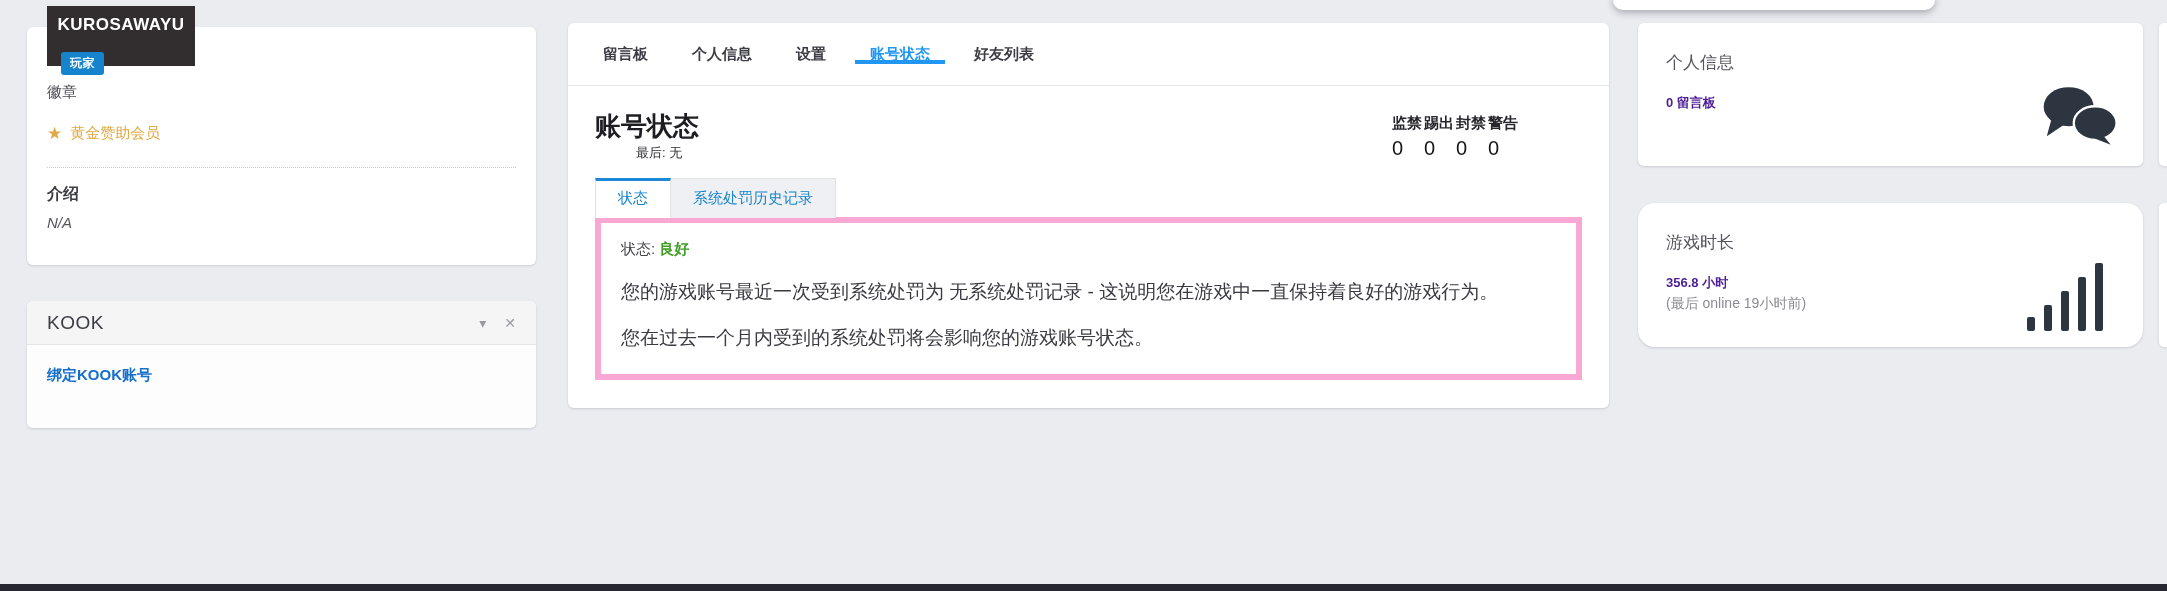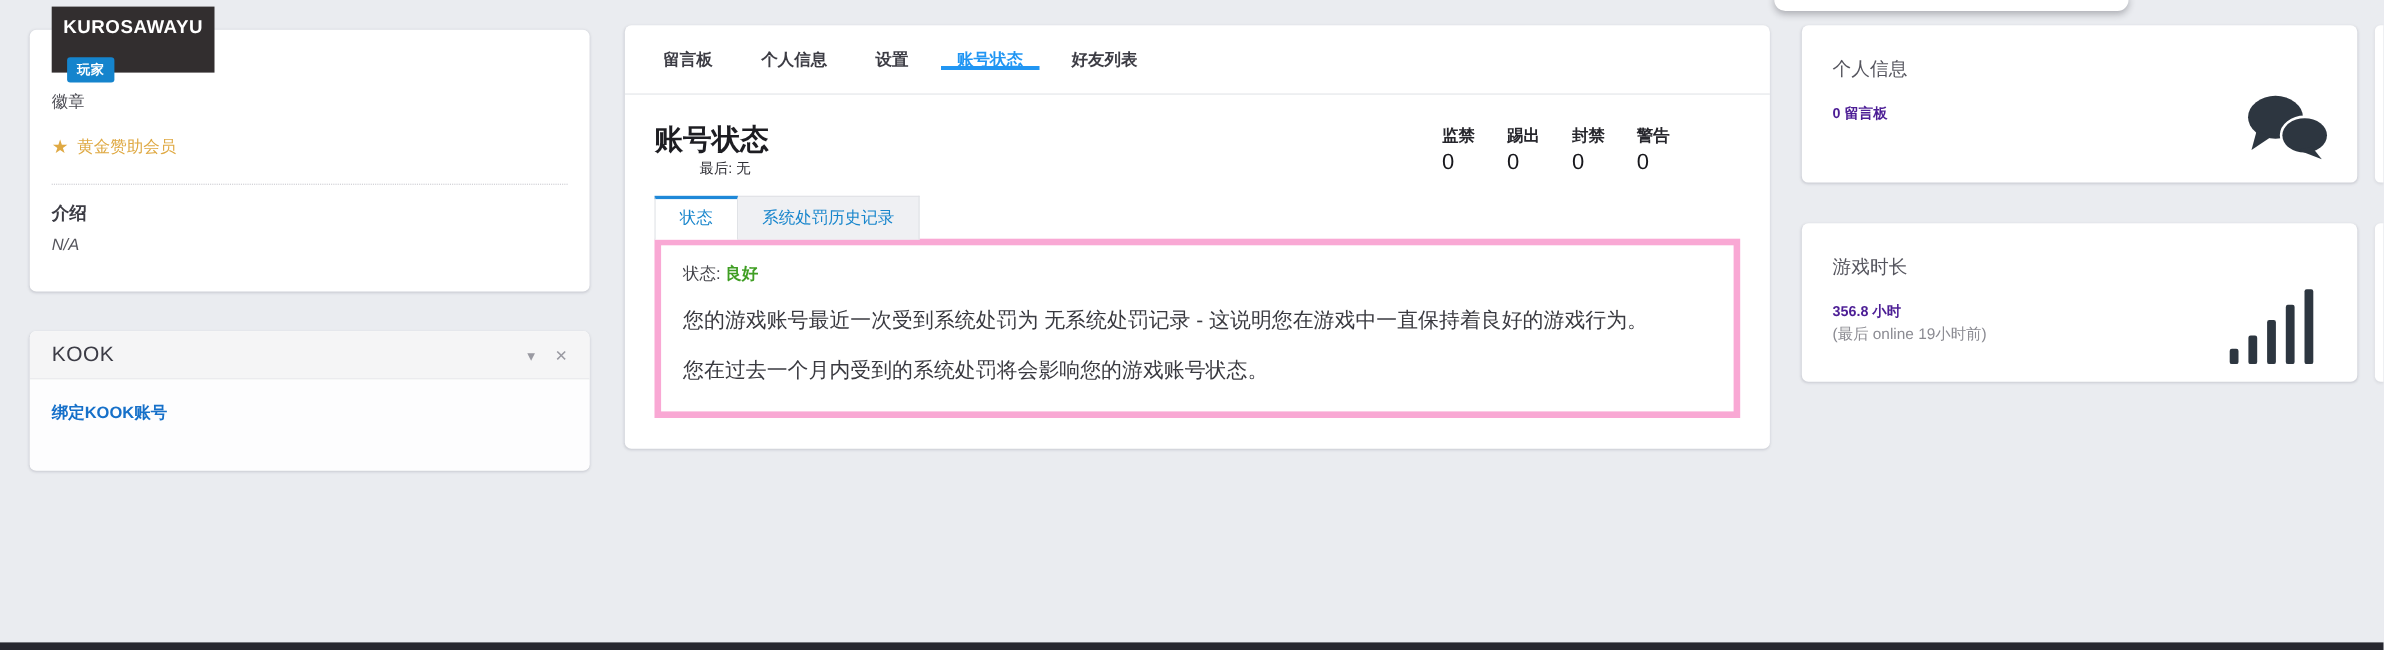--- a/index.html
+++ b/index.html
@@ -68,21 +68,21 @@
     display:flex; align-items:center;
     padding:0 15px; margin:0 7px;
     font-size:15px; font-weight:bold; color:#3c3c44;
     cursor:pointer; position:relative;
   }
   .tab.active { color:#2196f3; box-shadow:inset 0 -4px 0 #2196f3; }
   .main-content { padding:26px 27px 0 27px; }
   .head-row { display:flex; justify-content:space-between; align-items:flex-start; }
   .page-title { font-size:26px; font-weight:bold; color:#1d1d22; line-height:1.1; }
   .page-sub { font-size:13px; color:#2e2e34; margin-top:3px;margin-left:41px; }
-  .stats-row { display:flex; gap:27px; margin-right:62px; margin-top:2px; }
+  .stats-row { display:flex; margin-right:62px; margin-top:2px; }
   .stat-col { min-width:32px; }
   .stat-label { font-size:15px; font-weight:bold; color:#26262c; }
   .stat-value { font-size:20px; color:#17171c; margin-top:4px; }
 
   .subtabs { display:flex; margin-top:16px; position:relative; z-index:2; }
   .subtab {
     font-size:15px; color:#1785cc; cursor:pointer;
     padding:10px 22px;
     background:#eff0f3;
     border:1px solid #e0e2e6;
@@ -100,21 +100,21 @@
     padding:17px 24px 22px 20px;
     background:#fff;
     position:relative; z-index:1;
   }
   .status-line { font-size:15px; color:#44444a; }
   .status-good { color:#3f9e23; font-weight:bold; }
   .status-box p { font-size:19px; color:#3a3a40; margin-top:19px; line-height:1.45; }
 
   
   .info-card { left:1638px; top:23px; width:505px; height:143px; }
-  .play-card { left:1638px; top:203px; width:505px; height:144px; }
+  .play-card { left:1638px; top:203px; width:505px; height:144px;border-radius:17px; }
   .r-card-inner { padding:28px 28px 0 28px; position:relative; height:100%; }
   .r-title { font-size:17px; color:#55555e; }
   .r-stat { font-size:13px; font-weight:bold; color:#4c1d95; margin-top:20px; }
   .r-sub { font-size:14px; color:#8b8b92; margin-top:3px; }
   .r-icon { position:absolute; right:26px; color:#2d3640; }
   .comments-icon { bottom:18px; width:78px; height:64px; }
   .bars-icon { bottom:16px; width:90px; height:70px; display:flex; align-items:flex-end; gap:9px; }
   .bar { width:8px; background:#2d3640; border-radius:2px; }
 
   

